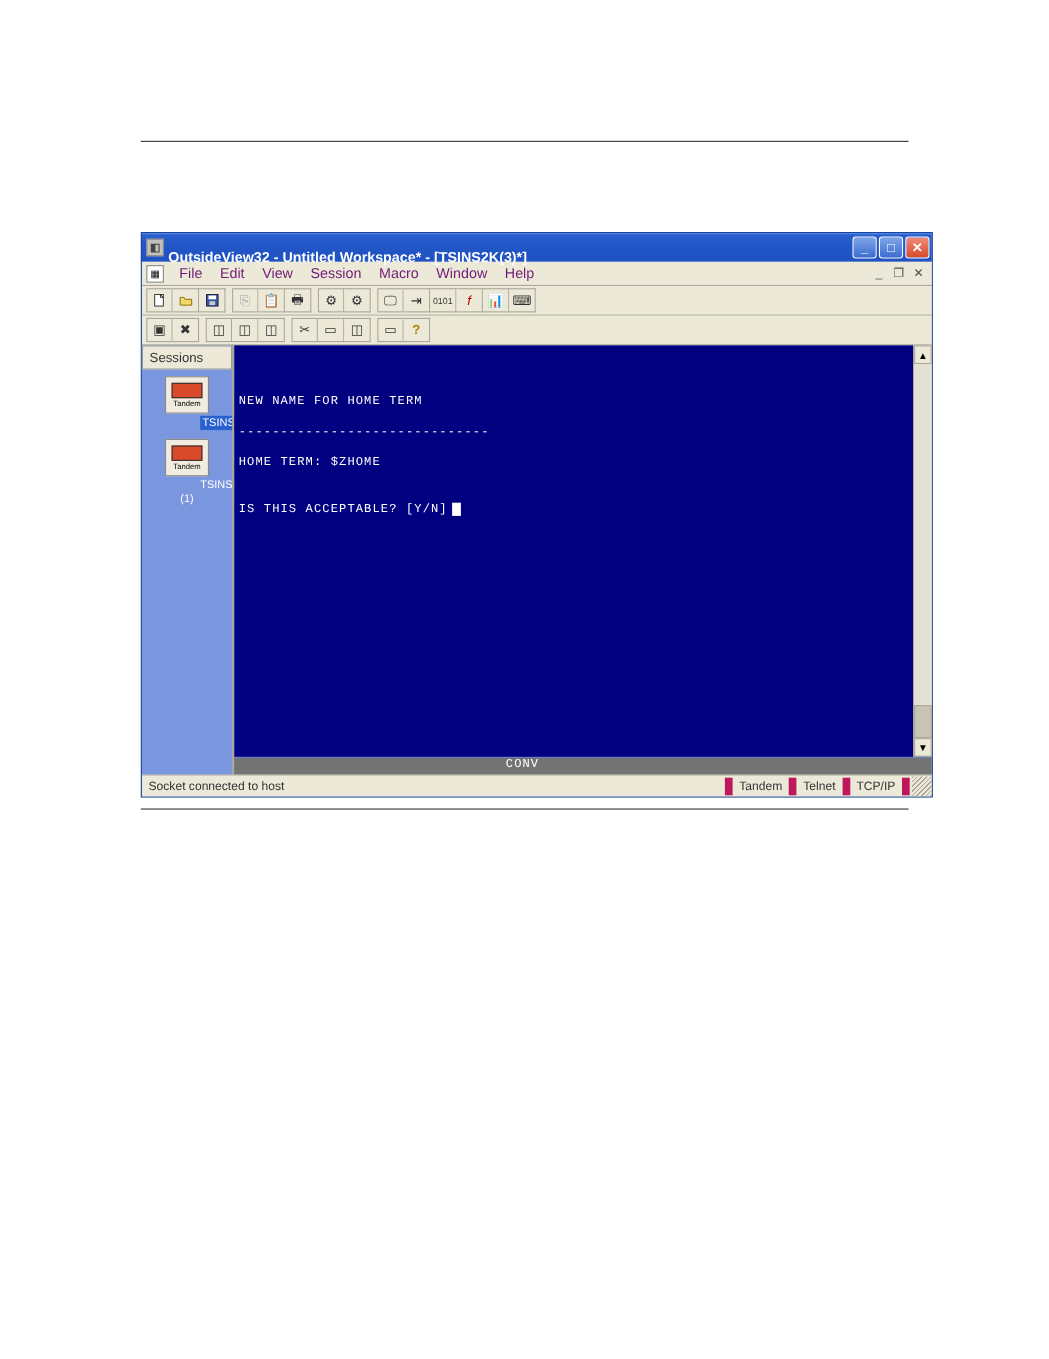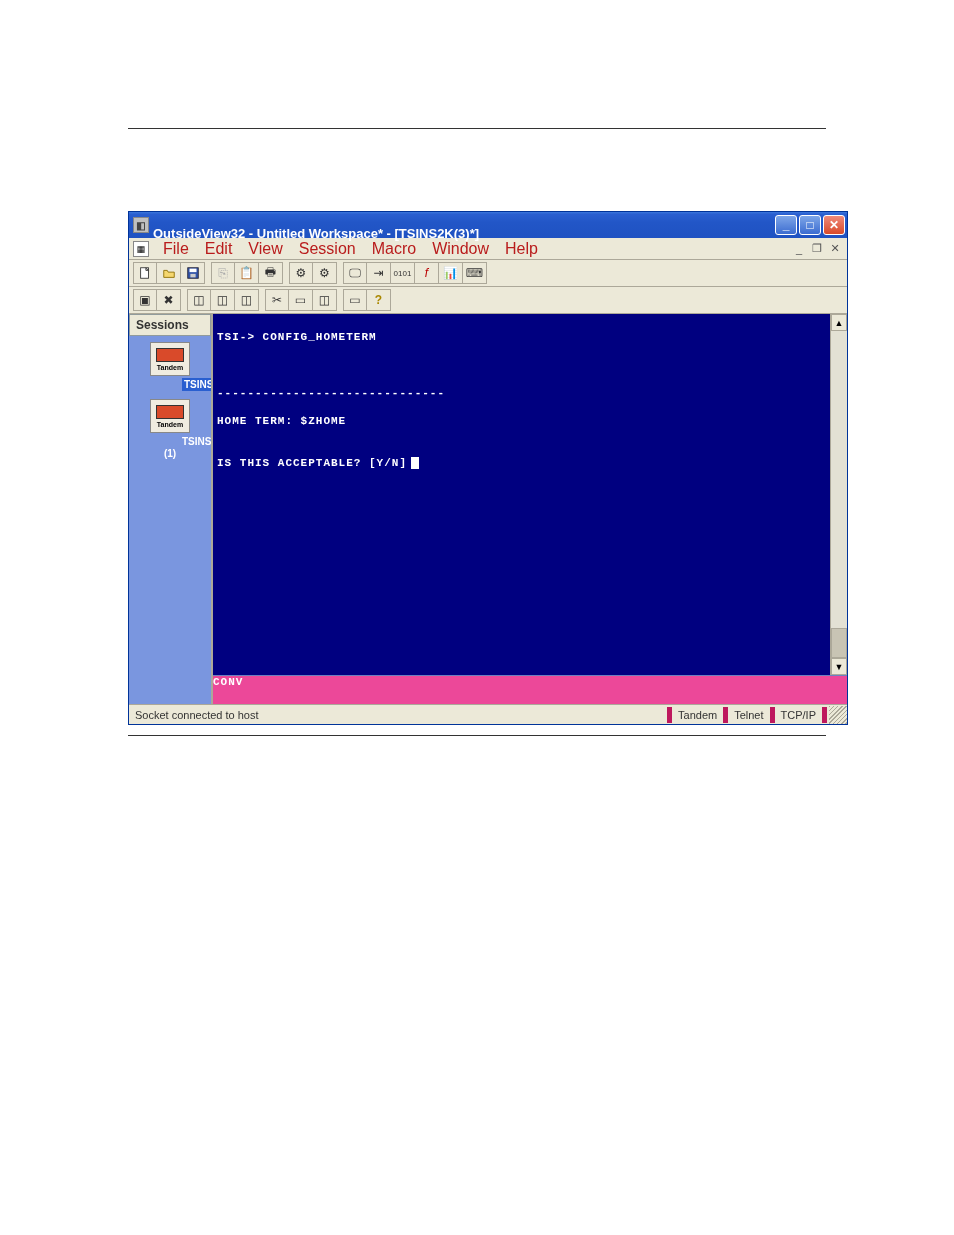--- a/index.html
+++ b/index.html
@@ -75,22 +75,22 @@
     width: 16px; height: 16px;
     background: #fff;
     border: 1px solid #888;
     margin-right: 6px;
     display:flex;align-items:center;justify-content:center;
     font-size:9px;
   }
   .menubar .menu-item {
     padding: 2px 8px;
     cursor: pointer;
-    font-size: 16px;
-    color: #b91c1c;
+    font-size: 13px;
+    color: #701a75;
   }
   .menubar .spacer { flex: 1; }
   .mdi-btn {
     width: 16px; height: 14px;
     display: flex; align-items: center; justify-content: center;
     font-size: 11px;
     color: #555;
     cursor: pointer;
     margin-left: 2px;
   }
@@ -117,21 +117,20 @@
     color: #333;
   }
   .tb-btn + .tb-btn { border-left: none; }
   .tb-btn.disabled { color: #aaa; }
   .tb-btn svg { width: 14px; height: 14px; }
   
   .client-area {
     display: flex;
     height: 390px;
     background: #7a96df;
-    font-weight: bold;
   }
   .sessions-panel {
     width: 82px;
     background: #7a96df;
     display: flex;
     flex-direction: column;
   }
   .sessions-header {
     background: #ece9d8;
     border: 1px solid #919b9c;
@@ -210,43 +209,43 @@
     display:flex;align-items:center;justify-content:center;
     font-size:9px;
     cursor:pointer;
   }
   .sb-track { flex:1; background: #e3e1d4; position:relative; }
   .sb-thumb {
     position:absolute; bottom:0; left:0; right:0; height:30px;
     background:#c8c4b4; border:1px solid #aca899;
   }
   .bottom-status-in {
-    height: 29px;
-    background: #ec4899;
+    height: 16px;
+    background: #737373;
     color: #fff;
     font-family: "Courier New", monospace;
     font-size: 11px;
     letter-spacing: 1px;
-    text-align: left;
+    text-align: center;
     padding-right: 110px;
     border-top: 1px solid #6c80c0;
   }
   
   .statusbar {
     height: 20px;
     background: #ece9d8;
     border-top: 1px solid #aca899;
     display: flex;
     align-items: center;
     font-size: 11px;
     color: #333;
   }
   .statusbar .cell {
     padding: 2px 6px;
-    border-right: 5px solid #be185d;
+    border-right: 7px solid #be185d;
   }
   .statusbar .cell.main { flex:1; border-left:none; }
   .statusbar .grip {
     width: 18px; height: 18px;
     background: repeating-linear-gradient(135deg, #aca899 0 1px, transparent 1px 3px);
     margin-left: 2px;
   }
   .hr-bottom {
     border: none;
     border-top: 1px solid #333;
@@ -406,23 +405,23 @@
             <div class="screen"></div>
             <span>Tandem</span>
           </div>
           <span class="session-label">TSINS2K(7) (1)</span>
         </div>
       </div>
 
       <div class="terminal-wrap">
         <div style="flex:1; display:flex;">
           <div class="terminal">
-<span class="line">TSI-&gt; CONFIG_HOMETERM</span>
 <span class="line"></span>
 <span class="line"></span>
+<span class="line">NEW NAME FOR HOME TERM</span>
 <span class="line">------------------------------</span>
 <span class="line">HOME TERM: $ZHOME</span>
 <span class="line"></span>
 <span class="line"><span>IS THIS ACCEPTABLE? [Y/N]</span><span class="cursor"></span></span>
           </div>
           <div class="scrollbar">
             <div class="sb-btn">▲</div>
             <div class="sb-track">
               <div class="sb-thumb"></div>
             </div>

